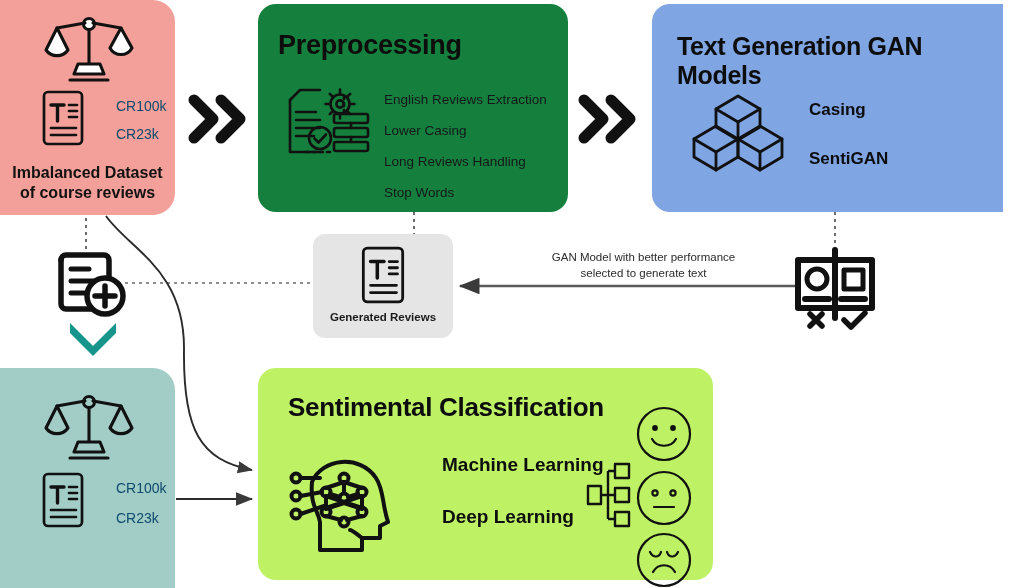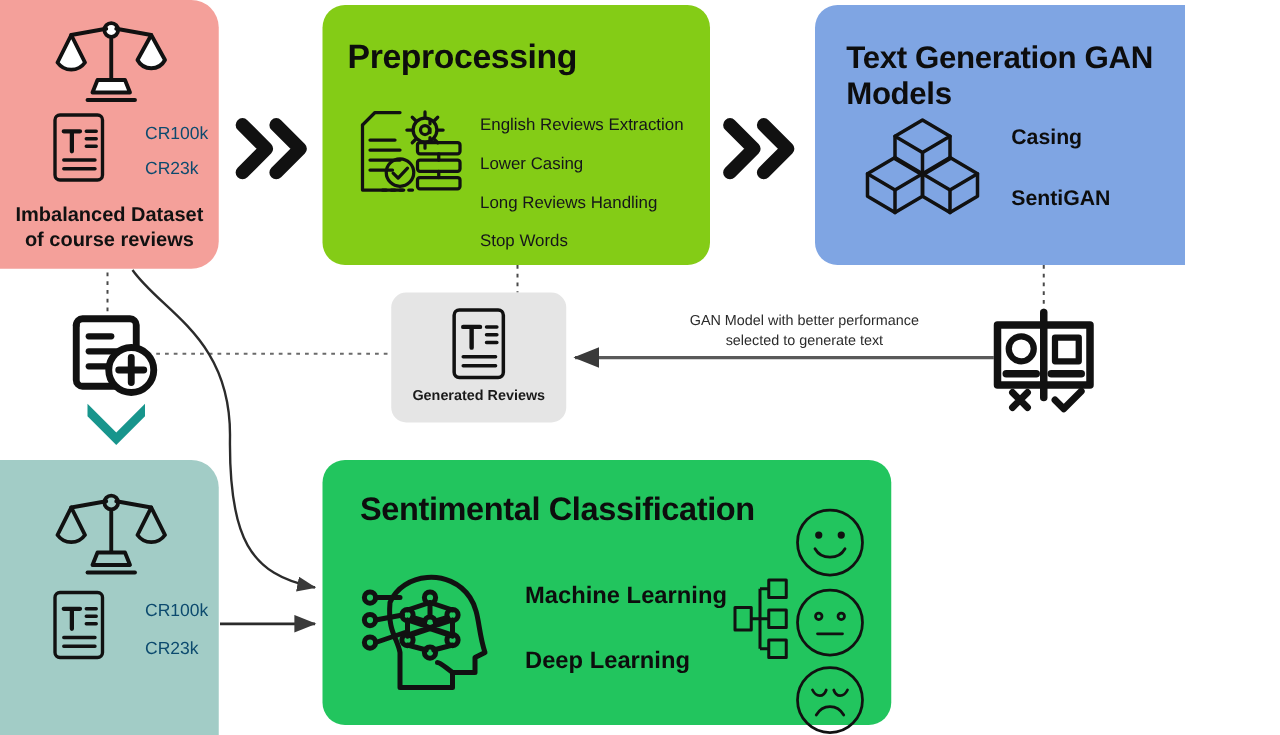--- a/index.html
+++ b/index.html
@@ -10,25 +10,25 @@
     overflow:hidden;
     position:relative;
   }
   #stage{position:relative;width:1024px;height:588px;}
 
   .box{position:absolute;box-sizing:border-box;}
 
   
   .panel{border-radius:22px;}
   .panel-imbalanced{left:0px;top:0px;width:175px;height:215px;border-radius:0 22px 22px 0;background:#F4A09A;}
-  .panel-preproc   {left:258px;top:4px;width:310px;height:208px;background:#84cc16;border-radius:18px;}
-  .panel-gan       {left:652px;top:4px;width:296px;height:208px;background:#7FA5E3;border-radius:18px 0 0 18px;}
+  .panel-preproc   {left:258px;top:4px;width:310px;height:208px;background:#15803d;border-radius:18px;}
+  .panel-gan       {left:652px;top:4px;width:351px;height:208px;background:#7FA5E3;border-radius:18px 0 0 18px;}
   .panel-generated {left:313px;top:234px;width:140px;height:104px;background:#e5e5e5;border-radius:12px;}
   .panel-balanced  {left:0px;top:368px;width:175px;height:220px;background:#A2CCC6;border-radius:0 22px 0 0;}
-  .panel-sent      {left:258px;top:368px;width:455px;height:212px;background:#22c55e;border-radius:18px;}
+  .panel-sent      {left:258px;top:368px;width:455px;height:212px;background:#bef264;border-radius:18px;}
 
   
   .hdr{
     font-weight:bold;color:#0d0d0d;letter-spacing:-0.3px;
   }
   .hdr-preproc{position:absolute;left:20px;top:26px;font-size:27px;}
   .hdr-gan{position:absolute;left:25px;top:28px;font-size:25px;}
   .hdr-sent{position:absolute;left:30px;top:24px;font-size:26px;}
 
   .caption{
@@ -39,21 +39,21 @@
   .cap-gen{left:0;top:76px;font-size:11.5px;font-weight:600;color:#1a1a1a;}
 
   .cr-label{position:absolute;font-size:14px;color:#0c4a6e;margin-left:20px;}
 
   .steplist{position:absolute;left:126px;top:88px;}
   .steplist div{font-size:13.5px;color:#15161a;margin-bottom:16px;white-space:nowrap;}
 
   .modellist{position:absolute;left:157px;top:96px;}
   .modellist div{font-size:17px;font-weight:bold;color:#0d0d0d;margin-bottom:29px;}
 
-  .mllist{position:absolute;left:162px;top:86px;margin-top:12px;}
+  .mllist{position:absolute;left:184px;top:86px;}
   .mllist div{font-size:19px;font-weight:bold;color:#0d0d0d;margin-bottom:30px;white-space:nowrap;}
 
   .edge-label{
     position:absolute;left:536px;top:250px;width:215px;text-align:center;
     font-size:11.5px;color:#2b2b2b;line-height:1.35;
   }
 
   svg.ov{position:absolute;left:0;top:0;width:1024px;height:588px;pointer-events:none;}
   svg.icon{position:absolute;overflow:visible;}
 </style>

